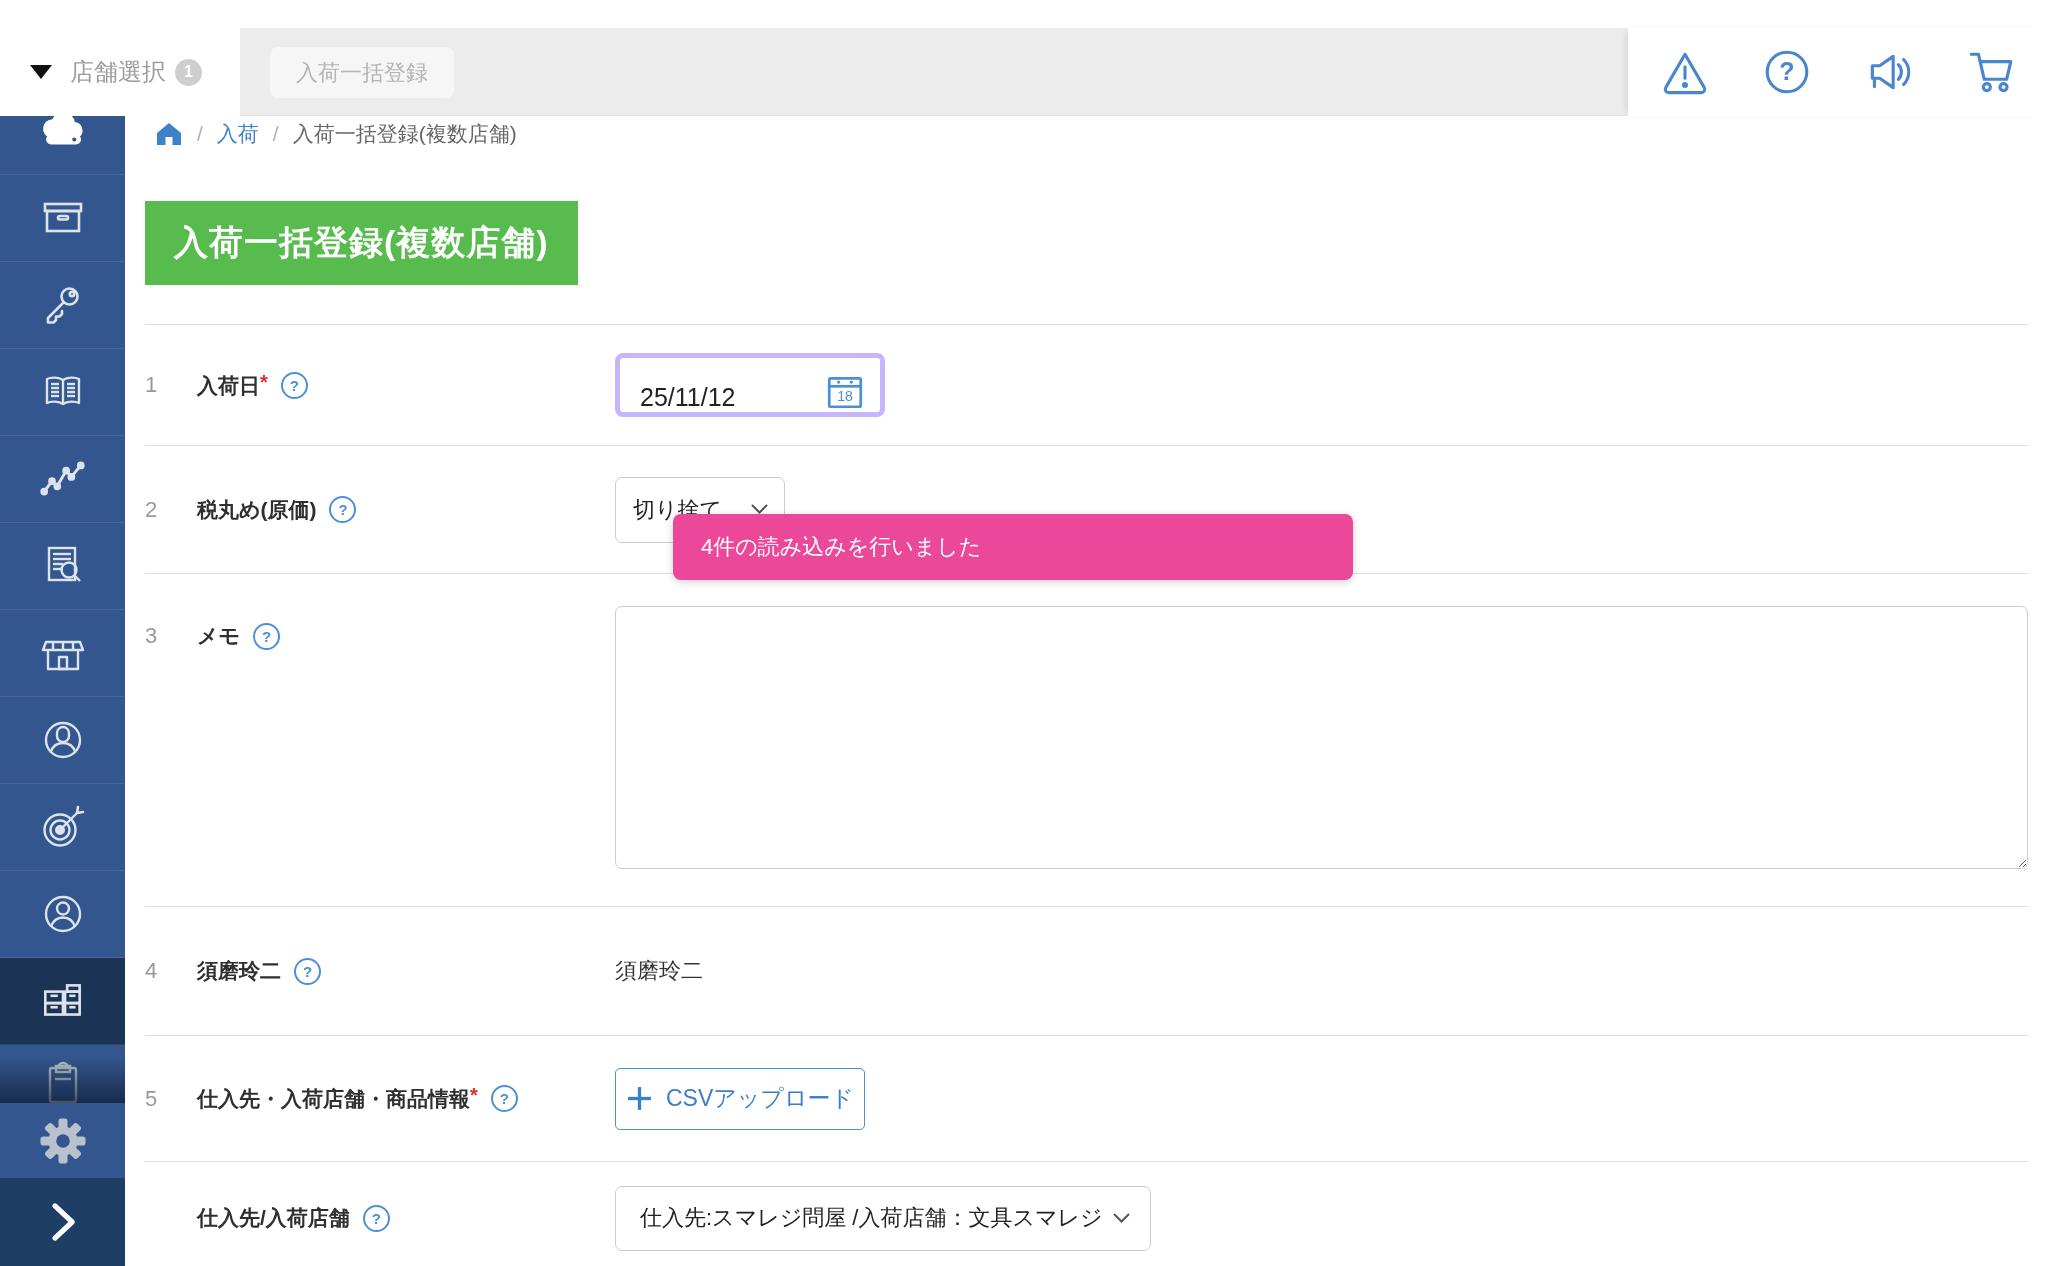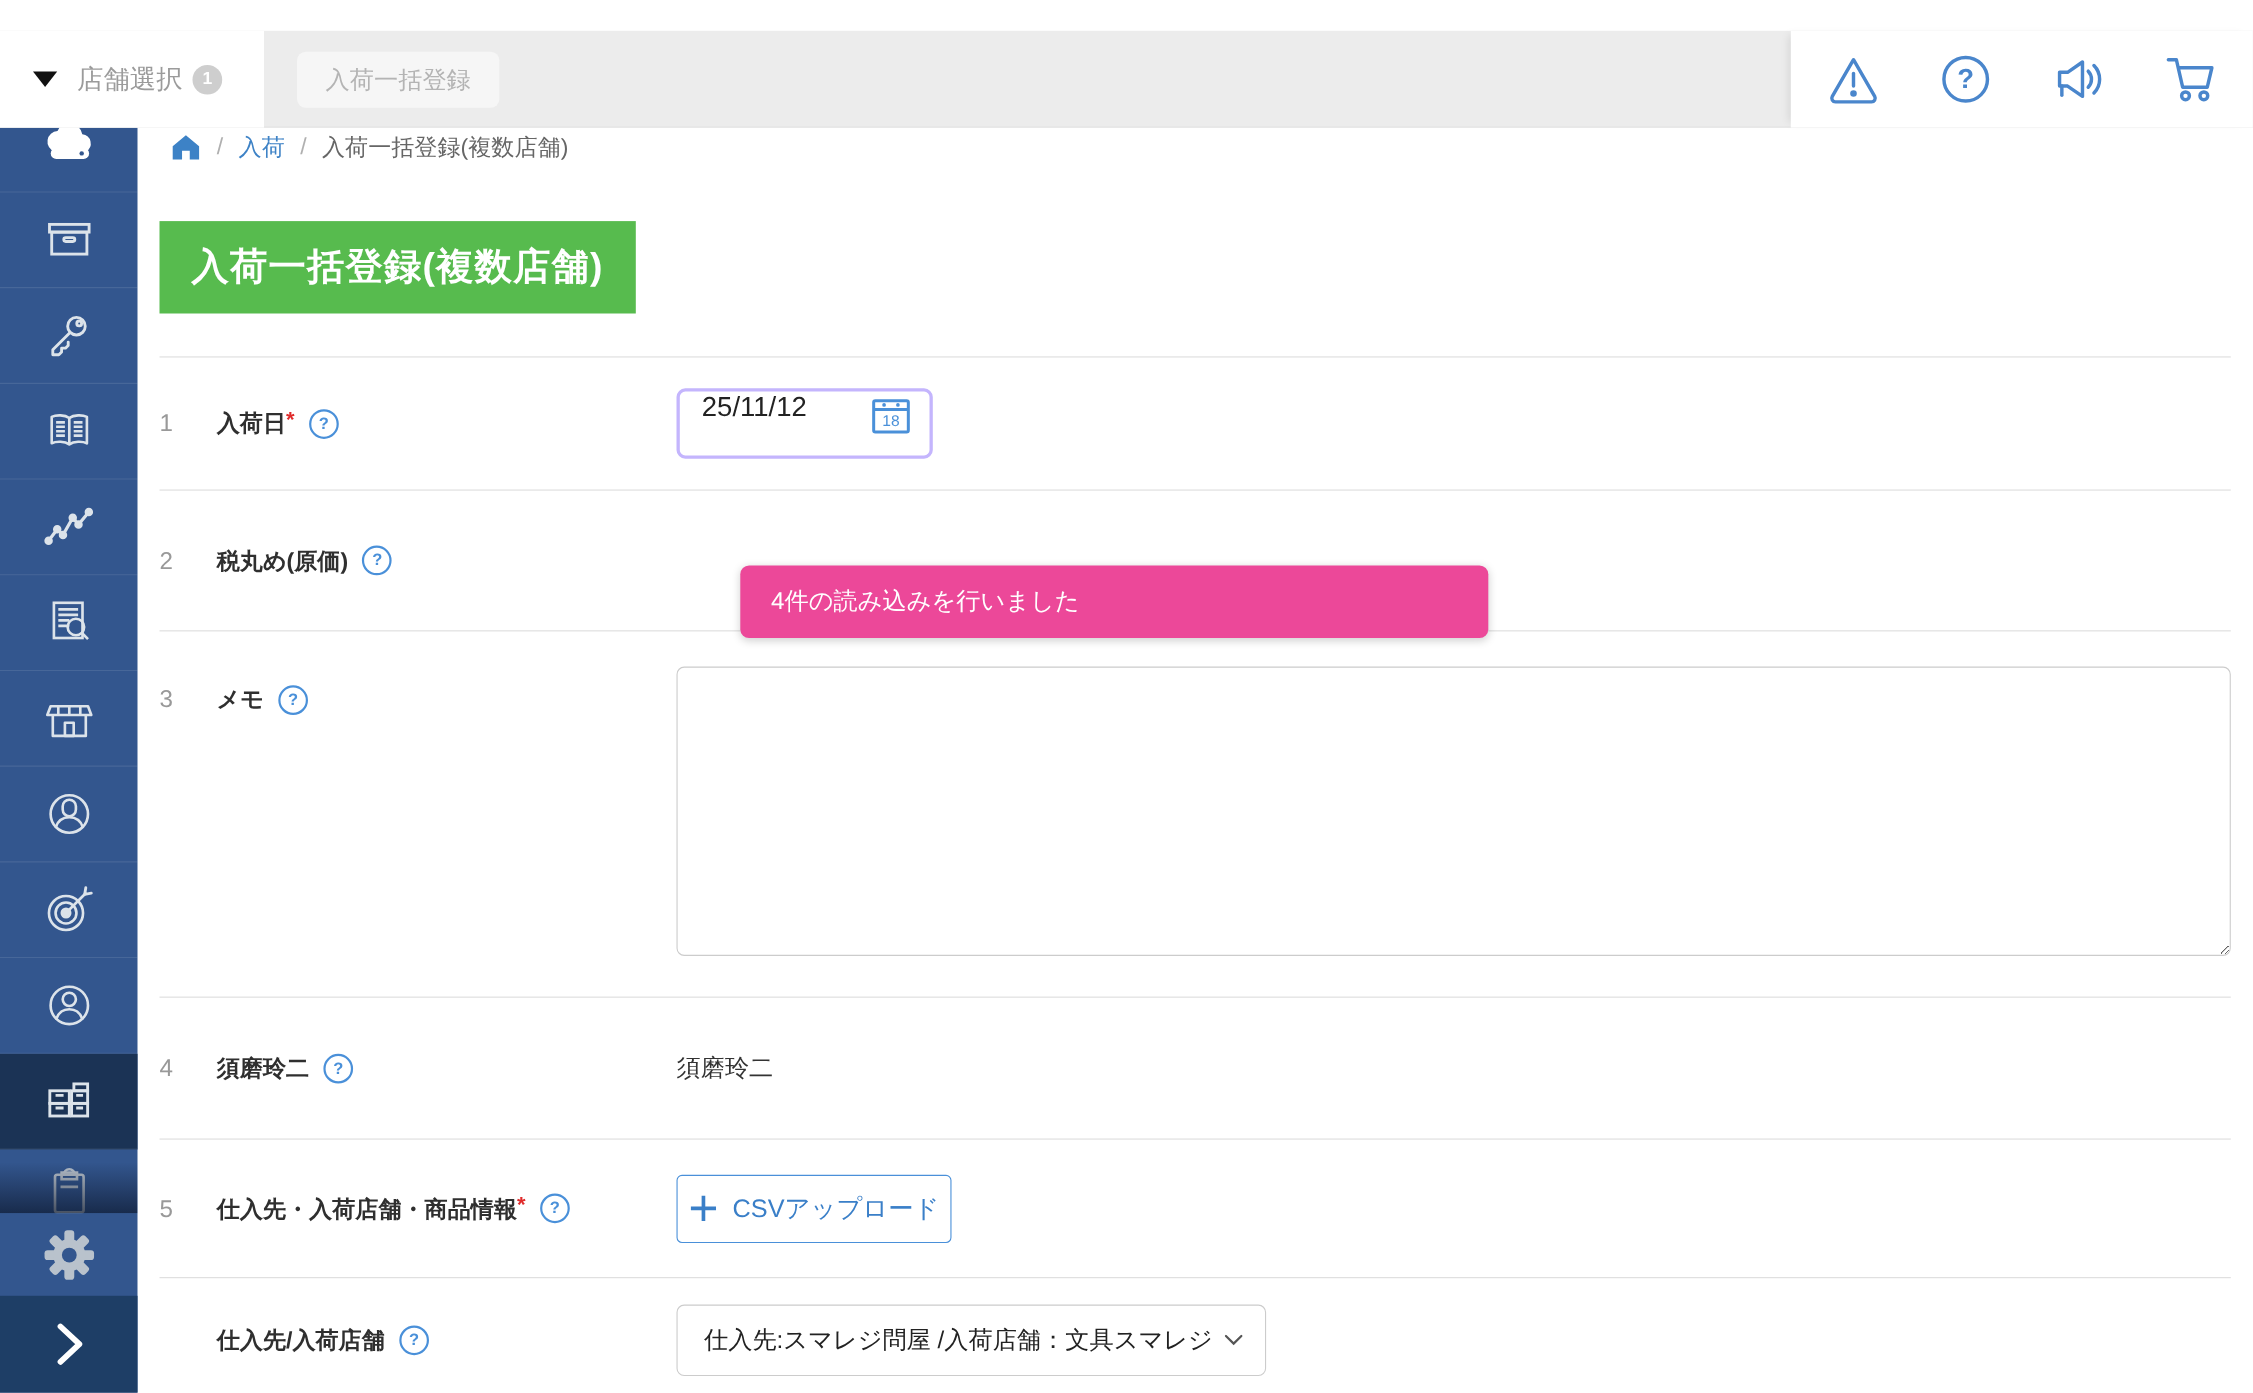--- a/index.html
+++ b/index.html
@@ -39,21 +39,21 @@
   .row-4 { height:129px; } .row-5 { height:126px; } .row-6 { height:112px; border-bottom:none; }
   .label-area { width:470px; flex:0 0 470px; display:flex; align-items:center; }
   .row-3 .label-area { padding-top:48px; }
   .row-num { width:52px; flex:0 0 52px; font-size:22px; color:#999; }
   .row-label { font-size:21px; font-weight:bold; color:#2f2f2f; }
   .req-mark { color:#e02b2b; font-size:20px; font-weight:bold; vertical-align:4px; }
   .help-icon { width:27px; height:27px; flex:0 0 27px; border:2px solid #4a90d9; border-radius:50%; color:#4a90d9; font-size:15px; font-weight:bold; display:inline-flex; align-items:center; justify-content:center; margin-left:13px; }
   .control-area { flex:1; display:flex; align-items:center; position:relative; }
   .row-3 .control-area { padding-top:32px; }
 
-  .date-input { width:233px; height:64px; border:3px solid #c4b5fd; border-radius:8px; background:#fff; display:flex; align-items:flex-start; padding:0 14px 0 20px; }
+  .date-input { width:270px; height:64px; border:5px solid #c4b5fd; border-radius:8px; background:#fff; display:flex; align-items:flex-end; padding:0 14px 0 20px; }
   .date-input .date-value { font-size:25px; color:#222; flex:1; }
 
   .fake-select { border:1px solid #ccc; border-radius:7px; background:#fff; display:flex; align-items:center; font-size:22px; color:#222; }
   .select-tax { width:170px; height:66px; padding:0 16px 0 17px; }
   .select-supplier { width:536px; height:65px; padding:0 20px 0 24px; }
   .fake-select .select-value { flex:1; white-space:nowrap; overflow:hidden; }
 
   .memo-textarea { width:100%; height:263px; border:1px solid #ccc; border-radius:7px; resize:both; font-size:21px; padding:12px; font-family:inherit; outline:none; }
   .static-value { font-size:22px; color:#333; }
 
@@ -277,20 +277,28 @@
     </div>
   </div>
 
   
   <div class="form-row row-2">
     <div class="label-area">
       <span class="row-num">2</span>
       <span class="row-label">税丸め(原価)</span>
       <span class="help-icon">?</span>
     </div>
+    <div class="control-area">
+      <div class="fake-select select-tax">
+        <span class="select-value">切り捨て</span>
+        <svg width="17" height="11" viewBox="0 0 17 11" fill="none" stroke="#555" stroke-width="2" stroke-linecap="round">
+          <polyline points="1.5,1.5 8.5,8.5 15.5,1.5"></polyline>
+        </svg>
+      </div>
+    </div>
   </div>
 
   
   <div class="form-row row-3">
     <div class="label-area">
       <span class="row-num">3</span>
       <span class="row-label">メモ</span>
       <span class="help-icon">?</span>
     </div>
     <div class="control-area">

